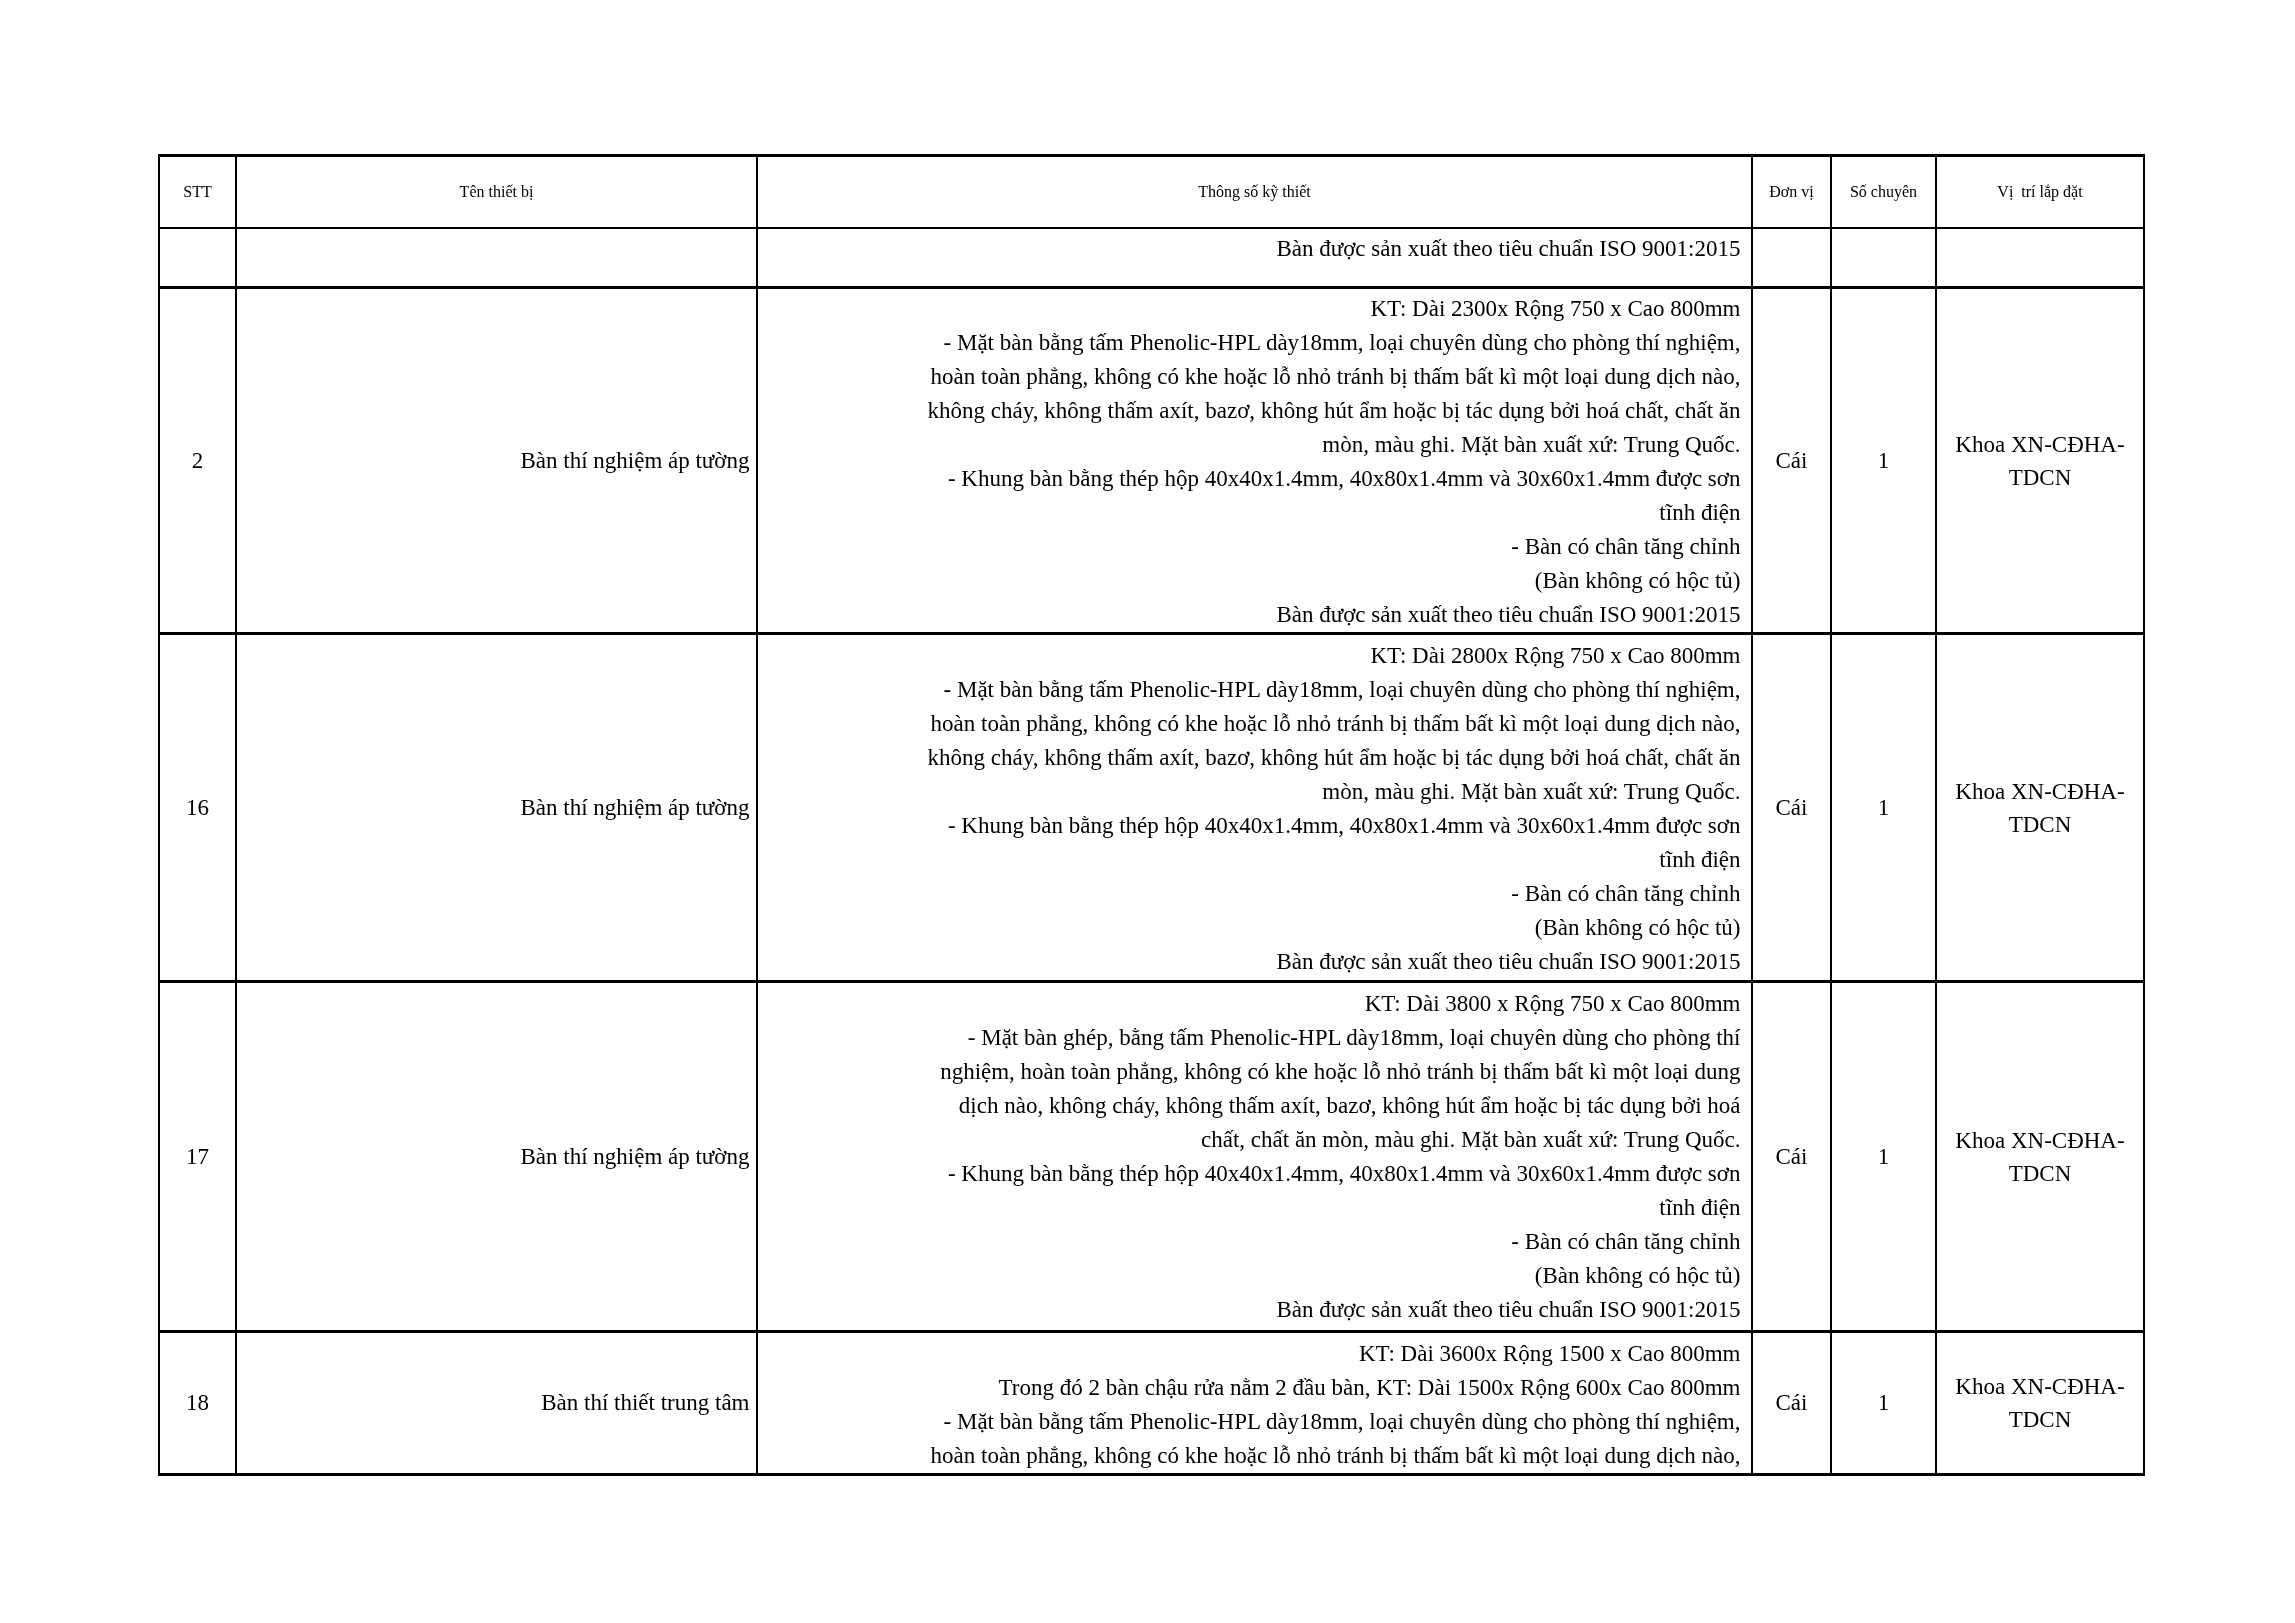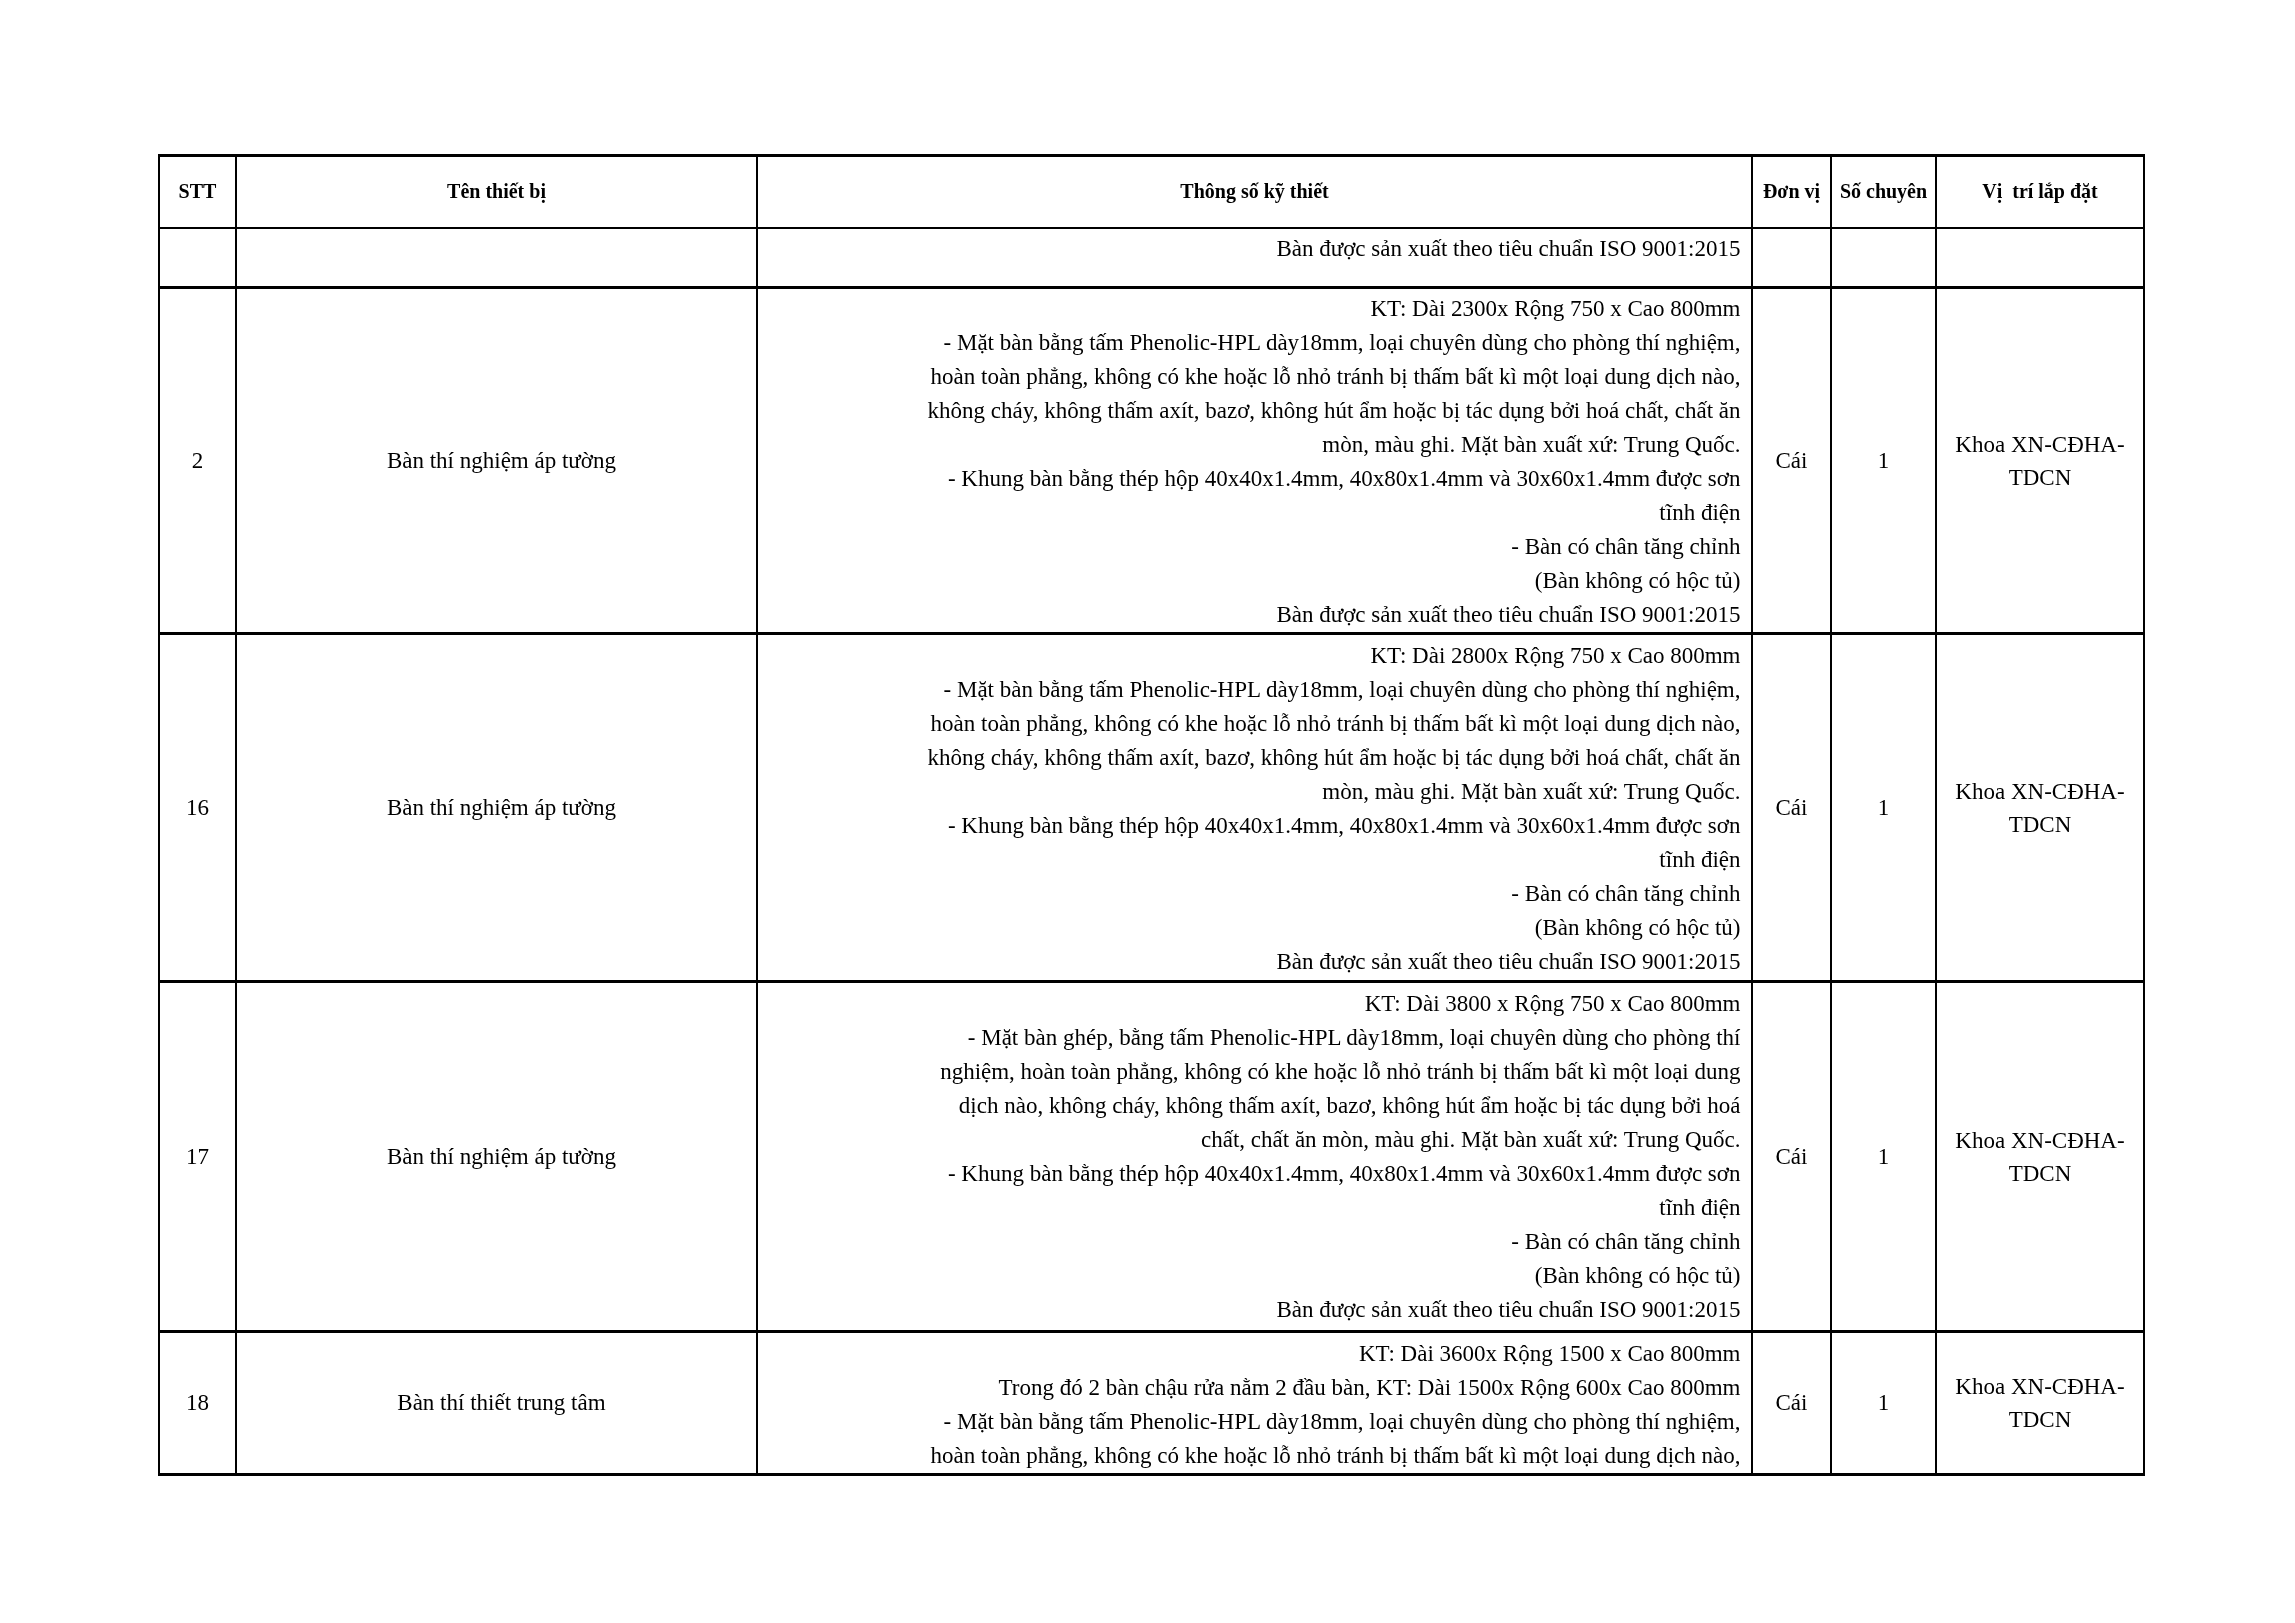--- a/index.html
+++ b/index.html
@@ -26,44 +26,44 @@
     border-collapse: collapse;
     table-layout: fixed;
     font-size: 23px;
   }
   table.equip td, table.equip th {
     border: 2px solid #000000;
     overflow: hidden;
   }
   tr.header-row th {
     border-top: 3.3px solid #000000;
-    font-weight: bold;
+    font-weight: normal;
     text-align: center;
     vertical-align: middle;
     white-space: pre-wrap;
     line-height: 31px;
     padding: 1.3px 2.6px;
-    font-size: 20px;
+    font-size: 16px;
   }
   tr.hr-thick td { border-bottom: 3.9px solid #000000; }
   td.spec-cell {
     text-align: right;
     vertical-align: top;
     white-space: pre-wrap;
     line-height: 34px;
     padding: 3.3px 10.5px 0 10.5px;
   }
   td.stt-cell, td.unit-cell, td.qty-cell, td.loc-cell {
     text-align: center;
     vertical-align: middle;
     line-height: 33px;
     padding: 0 7.9px;
   }
   td.name-cell {
-    text-align: center;
+    text-align: right;
     vertical-align: middle;
     line-height: 33px;
     padding: 0 6.5px 0 16.4px;
   }
 </style>
 </head>
 <body>
 
 <div class="page">
   <table class="equip">

